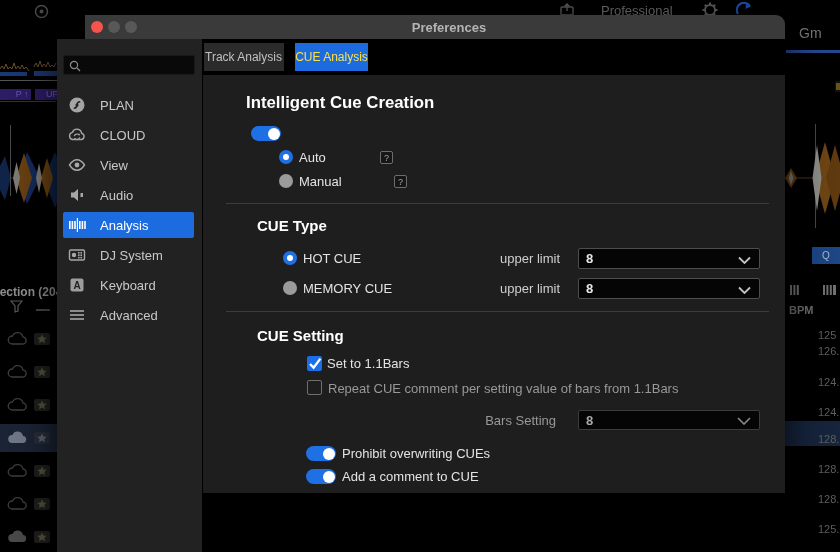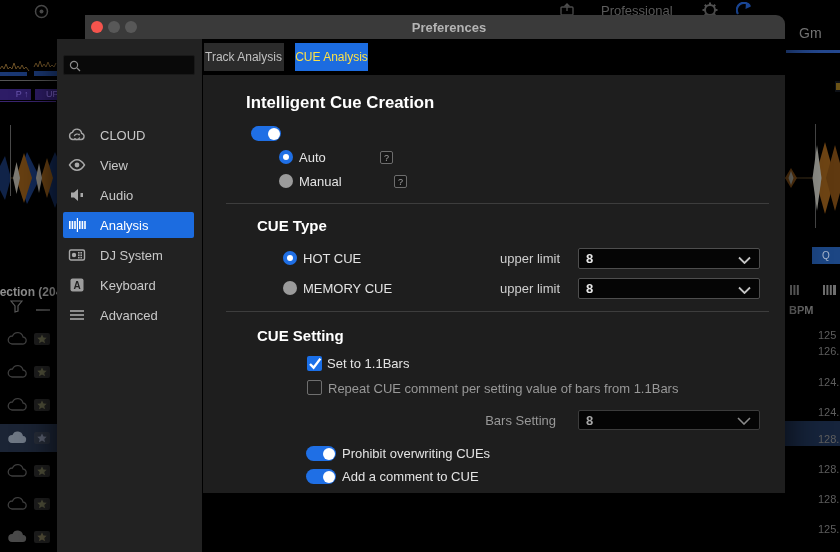--- a/index.html
+++ b/index.html
@@ -166,20 +166,28 @@
     <div class="tl" style="left:40px;background:#585858;"></div>
     <div class="title">Preferences</div>
   </div>
   <div class="sidebar">
     <div class="search">
       <svg width="12" height="12" style="position:absolute;left:5px;top:4px;" viewBox="0 0 12 12">
           <circle cx="5" cy="5" r="3.6" fill="none" stroke="#8a8a8a" stroke-width="1.2"></circle>
           <line x1="8" y1="8" x2="11" y2="11" stroke="#8a8a8a" stroke-width="1.2"></line>
         </svg>
     </div>
+    <div class="sideitem" style="top:53px;">
+      <svg class="ic" viewBox="0 0 18 18">
+          <circle cx="9" cy="9" r="7.5" fill="#a4a4a4"></circle>
+          <path d="M9 9 a3.2 3.2 0 0 1 3.2 -3.2 M9 9 a3.2 3.2 0 0 1 -3.2 3.2" fill="none" stroke="#222" stroke-width="1.5"></path>
+          <circle cx="9" cy="9" r="1.6" fill="#222"></circle>
+        </svg>
+      <span class="lbl">PLAN</span>
+      </div>
     <div class="sideitem" style="top:83px;">
       <svg class="ic" viewBox="0 0 18 18">
           <path d="M4.8 13.5 a3.6 3.6 0 0 1 -0.4 -7.1 a4.8 4.8 0 0 1 9.3 1 a3.1 3.1 0 0 1 -0.5 6.1 z" fill="none" stroke="#a4a4a4" stroke-width="1.4"></path>
           <path d="M6.3 10.2 a2.8 2.8 0 0 1 5.0 -1" fill="none" stroke="#a4a4a4" stroke-width="1.2"></path>
           <path d="M11.9 7.6 l-0.2 2 -1.8 -0.9 z" fill="#a4a4a4"></path>
           <path d="M11.7 11.4 a2.8 2.8 0 0 1 -5.0 1" fill="none" stroke="#a4a4a4" stroke-width="1.2"></path>
           <path d="M6.1 14 l0.2 -2 1.8 0.9 z" fill="#a4a4a4"></path>
         </svg>
       <span class="lbl">CLOUD</span>
       </div>

